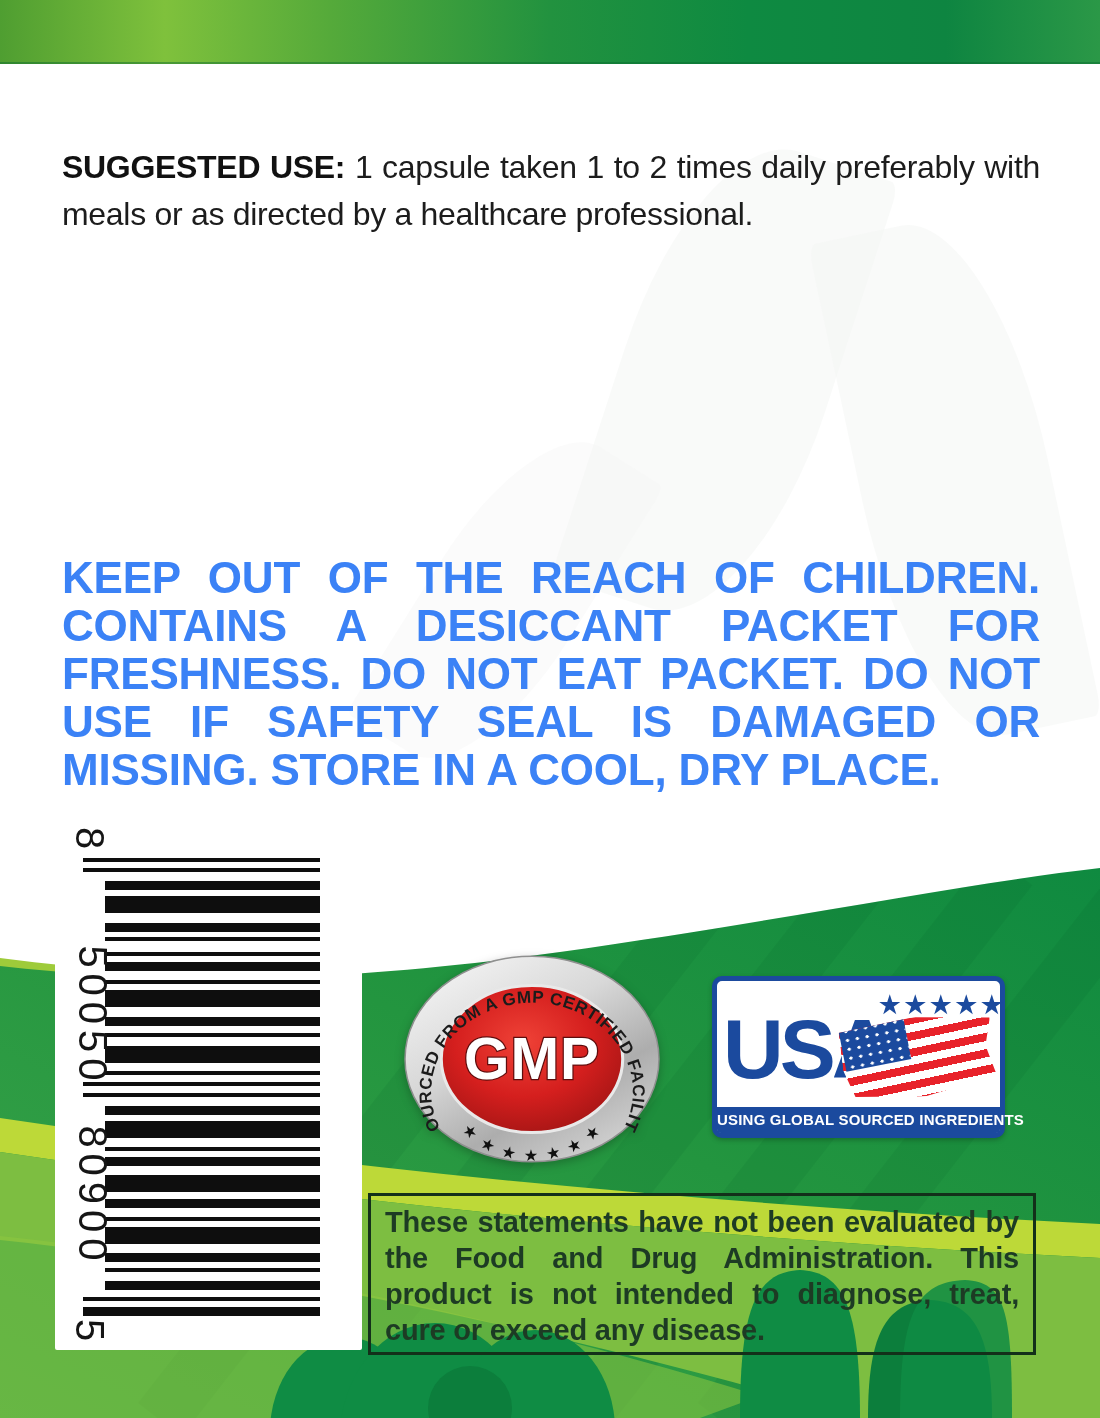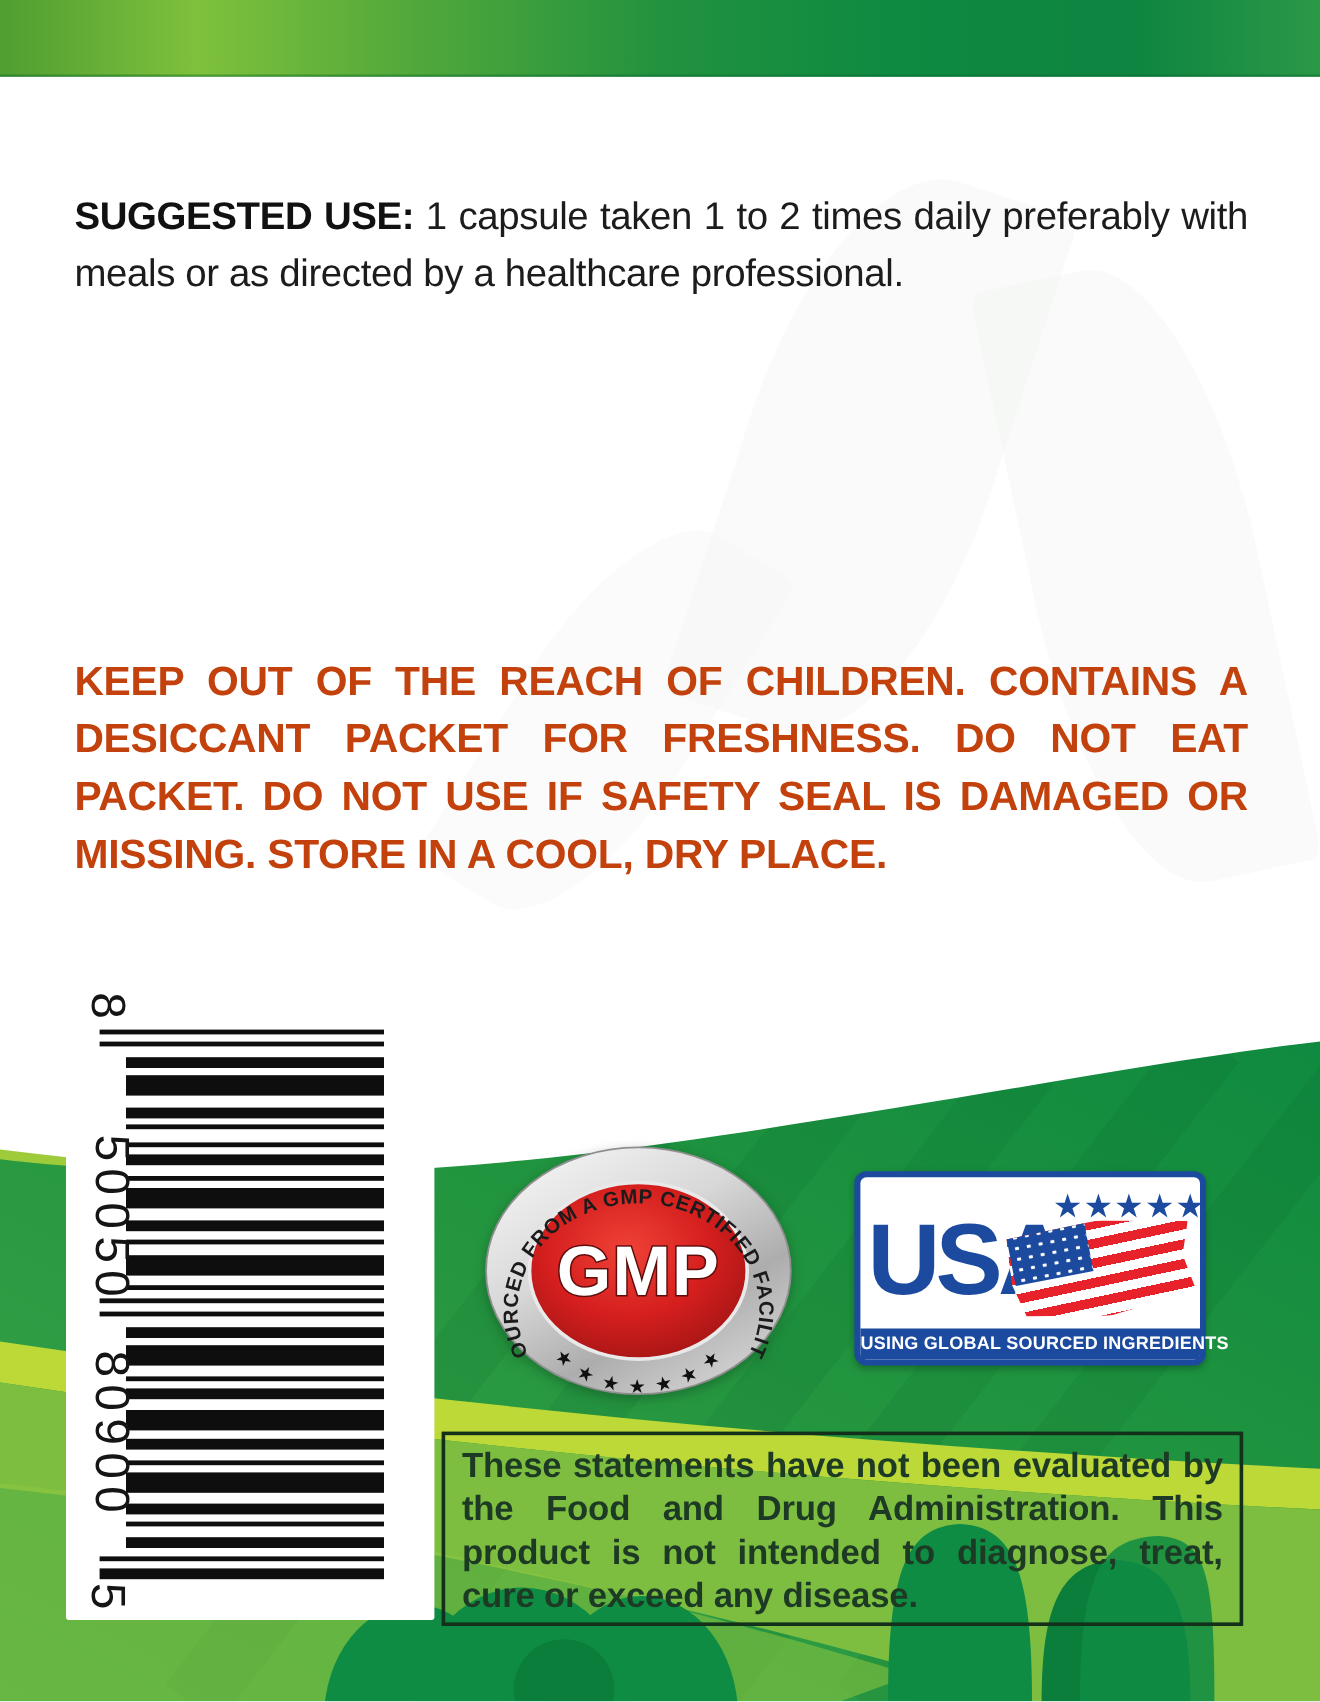--- a/index.html
+++ b/index.html
@@ -15,23 +15,23 @@
     border-bottom:2px solid rgba(9,104,47,.45);
   }
   
   .leaf{position:absolute;background:#f4f5f4;opacity:.55;}
   .leaf1{left:620px;top:140px;width:210px;height:480px;border-radius:50% 4% 50% 4%;transform:rotate(18deg);}
   .leaf2{left:860px;top:220px;width:190px;height:520px;border-radius:4% 50% 4% 50%;transform:rotate(-12deg);}
   .leaf3{left:430px;top:420px;width:150px;height:360px;border-radius:50% 4% 50% 4%;transform:rotate(32deg);opacity:.4;}
   
   .block{position:absolute;left:62px;width:978px;color:#1c1c1c;text-align:justify;}
   .block .hd{font-weight:700;color:#111;}
-  .suggested{top:125px;font-size:32px;line-height:47px;letter-spacing:-.3px;}
+  .suggested{top:112px;font-size:32px;line-height:47px;letter-spacing:-.3px;}
   .caution{top:291px;font-size:32px;line-height:48px;letter-spacing:-.3px;}
-  .keepout{top:510px;font-size:34px;line-height:48px;font-weight:800;color:#c2410c;letter-spacing:-.2px;}
+  .keepout{top:510px;font-size:44px;line-height:48px;font-weight:800;color:#3b82f6;letter-spacing:-.2px;}
   
   .bg-bottom{position:absolute;left:0;top:850px;width:1100px;height:568px;}
   
   .upc-card{position:absolute;left:55px;top:818px;width:307px;height:532px;background:#ffffff;border-radius:2px;}
   .upc-bars{position:absolute;left:28px;top:40px;width:237px;}
   .bar{background:#0e0e0e;width:215px;margin-left:22px;}
   .bar.guard{width:237px;margin-left:0;}
   .upc-digit{position:absolute;color:#151515;font-size:40px;line-height:40px;white-space:nowrap;transform:rotate(90deg);}
   .upc-d8{left:15px;top:0;width:40px;height:40px;text-align:center;}
   .upc-g1{left:-42px;top:178px;width:160px;height:40px;text-align:center;letter-spacing:6px;}

